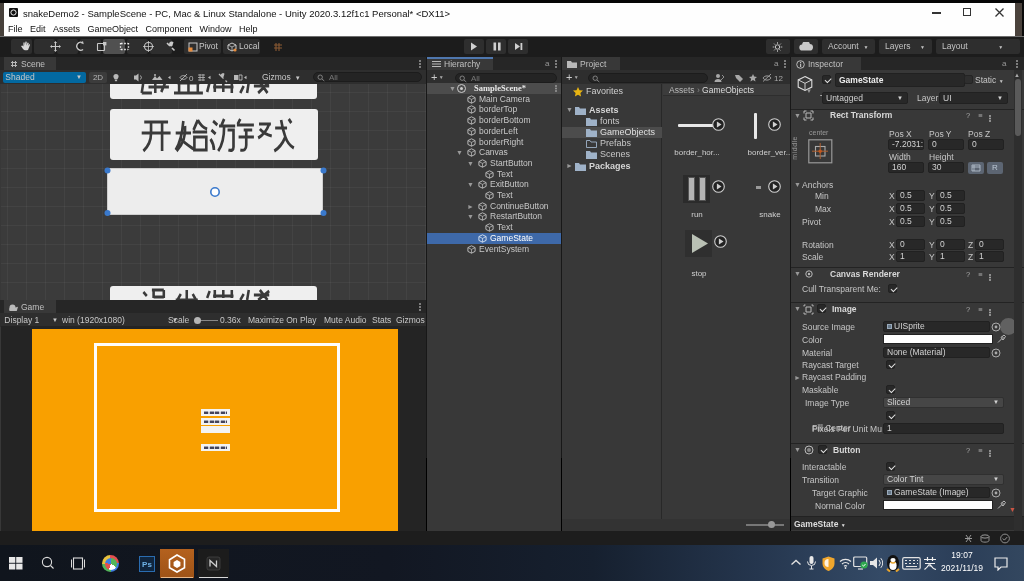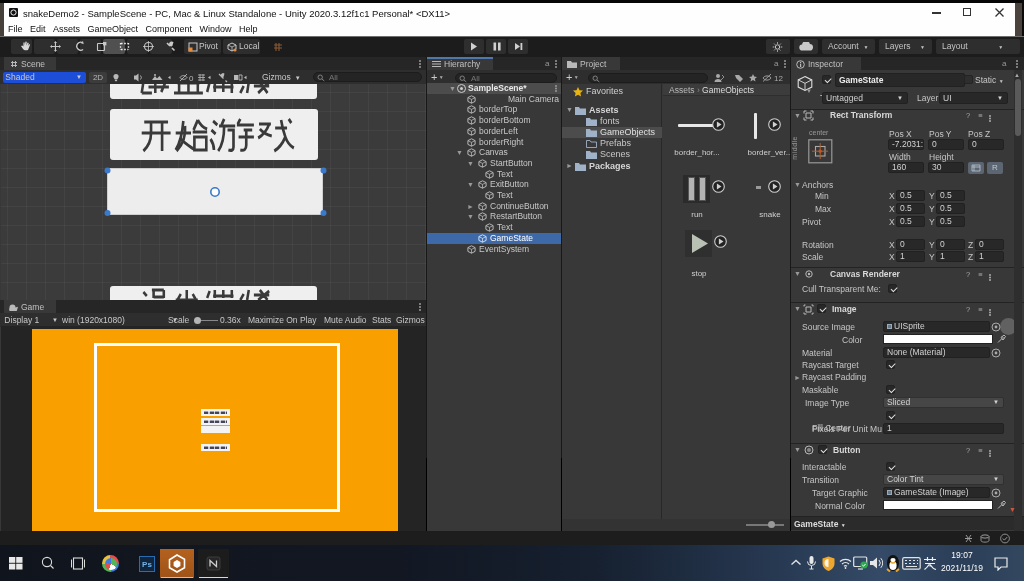--- a/index.html
+++ b/index.html
@@ -131,21 +131,21 @@
 <div class="panel" id="scene" style="left:0;top:57px;width:426px;height:243px;">
  <div class="phead"></div>
  <div class="ptab" style="left:4px;width:52px;">
         <svg style="position:absolute;left:6px;top:3px" width="8" height="8" fill="none" stroke="#b9b9b9">
           <path d="M1 2.5h6M1 5.5h6M2.5 1v6M5.5 1v6" stroke-width="1"></path>
         </svg>
         <span style="position:absolute;left:17px;top:2px">Scene</span>
       </div>
  <div class="abs dots" style="left:419px;top:3px"></div>
  <div class="ptool"></div>
- <div class="abs" style="left:3px;top:15px;width:83px;height:11px;background:#1d4ed8;border-radius:2px;color:#c8c8c8;font-size:8.5px;line-height:11px;">&nbsp;Shaded<span style="position:absolute;right:4px;font-size:6px">▼</span></div>
+ <div class="abs" style="left:3px;top:15px;width:83px;height:11px;background:#0369a1;border-radius:2px;color:#c8c8c8;font-size:8.5px;line-height:11px;">&nbsp;Shaded<span style="position:absolute;right:4px;font-size:6px">▼</span></div>
  <div class="abs" style="left:89px;top:15px;width:18px;height:11px;background:#3c3c3c;border-radius:2px;color:#b5b5b5;font-size:8px;line-height:11px;text-align:center">2D</div>
  <svg class="abs" style="left:112px;top:15px" width="190" height="11" fill="none" stroke="#b9b9b9">
   <path d="M4 2a2.6 2.6 0 0 1 2.6 2.6c0 1.4-1 1.6-1 2.6h-3.2c0-1-1-1.2-1-2.6A2.6 2.6 0 0 1 4 2z" fill="#b9b9b9" stroke="none"></path>
         <rect x="2.9" y="7.6" width="2.2" height="1.6" fill="#b9b9b9" stroke="none"></rect>
   <path d="M22 3.5h2l2.5-2v8l-2.5-2h-2z" fill="#b9b9b9" stroke="none"></path>
         <path d="M28.5 3.5a3 3 0 0 1 0 4" stroke-width="0.9"></path>
   <path d="M40 8l3-4 2 2.5L47.5 4l3 4z" fill="#b9b9b9" stroke="none"></path>
         <circle cx="43" cy="3" r="1" fill="#b9b9b9" stroke="none"></circle>
   <path d="M56 5.5l2.5-1.8v3.6z" fill="#b9b9b9" stroke="none"></path>
   <path d="M68 5.5c1.5-2.5 5.5-2.5 7 0c-1.5 2.5-5.5 2.5-7 0z" stroke-width="0.9"></path>
@@ -257,29 +257,29 @@
         <path d="M5 5l2.3 2" stroke-width="0.9"></path>
       </svg>
  <div class="abs" style="left:44px;top:16.5px;color:#777;font-size:8px;">All</div>
  <div id="hrows">
  <div class="hrow" style="top:26.0px;background:#4c4c4c;">
           <span style="position:absolute;left:22px;top:0px;color:#999;font-size:7px;">▼</span>
           <svg style="position:absolute;left:30px;top:1px" width="9" height="9">
             <circle cx="4.5" cy="4.5" r="4" fill="none" stroke="#ccc" stroke-width="1"></circle>
             <circle cx="4.5" cy="4.5" r="1.5" fill="#ccc"></circle>
           </svg>
-          <span style="position:absolute;left:41px;font-weight:bold;color:#e8e8e8;">SampleScene*</span>
+          <span style="position:absolute;left:47px;font-weight:bold;color:#e8e8e8;font-family:Liberation Serif, serif;">SampleScene*</span>
           <span style="position:absolute;right:4px;top:2px;width:2px;height:2px;background:#999;border-radius:50%;box-shadow:0 2.5px 0 #999,0 5px 0 #999;"></span>
         </div>
  <div class="hrow" style="top:36.7px;">
           <svg style="position:absolute;left:40px;top:1px" width="9" height="9" fill="none" stroke="#c4c4c4" stroke-width="0.9">
             <path d="M4.5 0.8l3.6 1.8v3.8L4.5 8.2 0.9 6.4V2.6z"></path>
             <path d="M0.9 2.6l3.6 1.8 3.6-1.8M4.5 4.4v3.8" stroke-width="0.7"></path>
           </svg>
-          <span style="position:absolute;left:52px;margin-left:29px;">Main Camera</span>
+          <span style="position:absolute;left:52px;">Main Camera</span>
         </div>
  <div class="hrow" style="top:47.4px;">
           <svg style="position:absolute;left:40px;top:1px" width="9" height="9" fill="none" stroke="#c4c4c4" stroke-width="0.9">
             <path d="M4.5 0.8l3.6 1.8v3.8L4.5 8.2 0.9 6.4V2.6z"></path>
             <path d="M0.9 2.6l3.6 1.8 3.6-1.8M4.5 4.4v3.8" stroke-width="0.7"></path>
           </svg>
           <span style="position:absolute;left:52px;">borderTop</span>
         </div>
  <div class="hrow" style="top:58.1px;">
           <svg style="position:absolute;left:40px;top:1px" width="9" height="9" fill="none" stroke="#c4c4c4" stroke-width="0.9">
@@ -608,21 +608,21 @@
  <div class="chk" style="left:26px;top:247px;"></div>
  <div class="abs" style="left:41px;top:247px;color:#d8d8d8;font-size:8.5px;font-weight:bold;">Image</div>
  <div class="abs" style="left:175px;top:248px;color:#aaa;font-size:7.5px;letter-spacing:3px;">?&nbsp;≡<span style="display:inline-block;margin-left:3px;width:2px;height:2px;background:#aaa;border-radius:50%;box-shadow:0 2.5px 0 #aaa,0 5px 0 #aaa;vertical-align:1px;"></span></div>
  <div class="abs" style="left:11px;top:265px;color:#c6c6c6;font-size:8.5px;white-space:nowrap;">Source Image</div>
  <div class="ibox" style="left:92px;top:264px;width:107px;height:11px;"><span style="display:inline-block;width:5px;height:5px;border:1px solid #9ab;background:#678;margin-right:2px;"></span>UISprite</div>
  <svg class="abs" style="left:200px;top:265px" width="10" height="10">
         <circle cx="5" cy="5" r="4" fill="none" stroke="#aaa"></circle>
         <circle cx="5" cy="5" r="1.4" fill="#aaa"></circle>
       </svg>
  <div class="abs" style="left:209px;top:261px;width:17px;height:17px;border-radius:50%;background:#8a8a8a;opacity:0.5;"></div>
- <div class="abs" style="left:11px;top:278px;color:#c6c6c6;font-size:8.5px;white-space:nowrap;margin-left:40px;">Color</div>
+ <div class="abs" style="left:11px;top:278px;color:#c6c6c6;font-size:8.5px;white-space:nowrap;">Color</div>
  <div class="abs" style="left:92px;top:277px;width:110px;height:10px;background:#fff;border:1px solid #222;"></div>
  <svg class="abs" style="left:206px;top:277px" width="9" height="10" stroke="#bbb" fill="none">
         <path d="M1 8.5L5 4.5M5 2.5l2 2M4 3.5l3-2.5 1.5 1.5L6 6z" stroke-width="1"></path>
       </svg>
  <div class="abs" style="left:11px;top:291px;color:#c6c6c6;font-size:8.5px;white-space:nowrap;">Material</div>
  <div class="ibox" style="left:92px;top:290px;width:107px;height:11px;">None (Material)</div>
  <svg class="abs" style="left:200px;top:291px" width="10" height="10">
         <circle cx="5" cy="5" r="4" fill="none" stroke="#aaa"></circle>
         <circle cx="5" cy="5" r="1.4" fill="#aaa"></circle>
       </svg>

